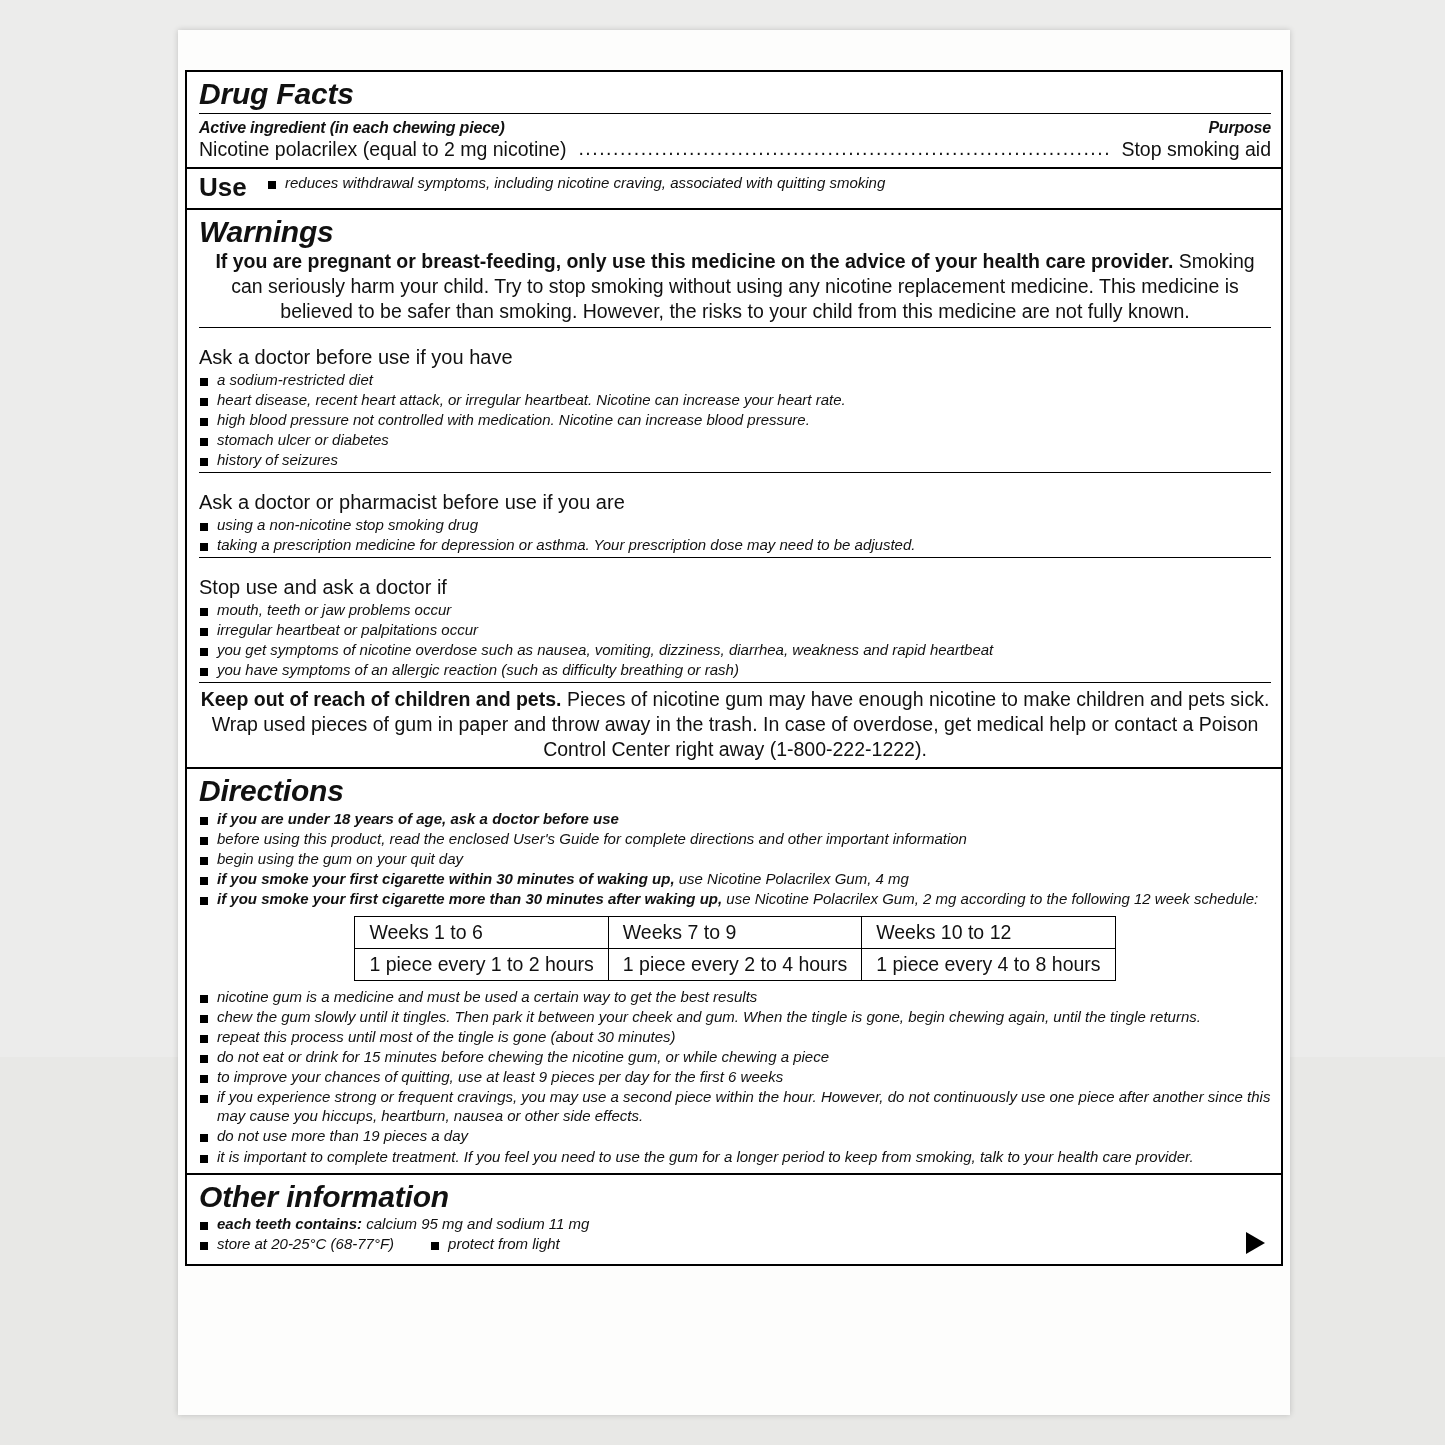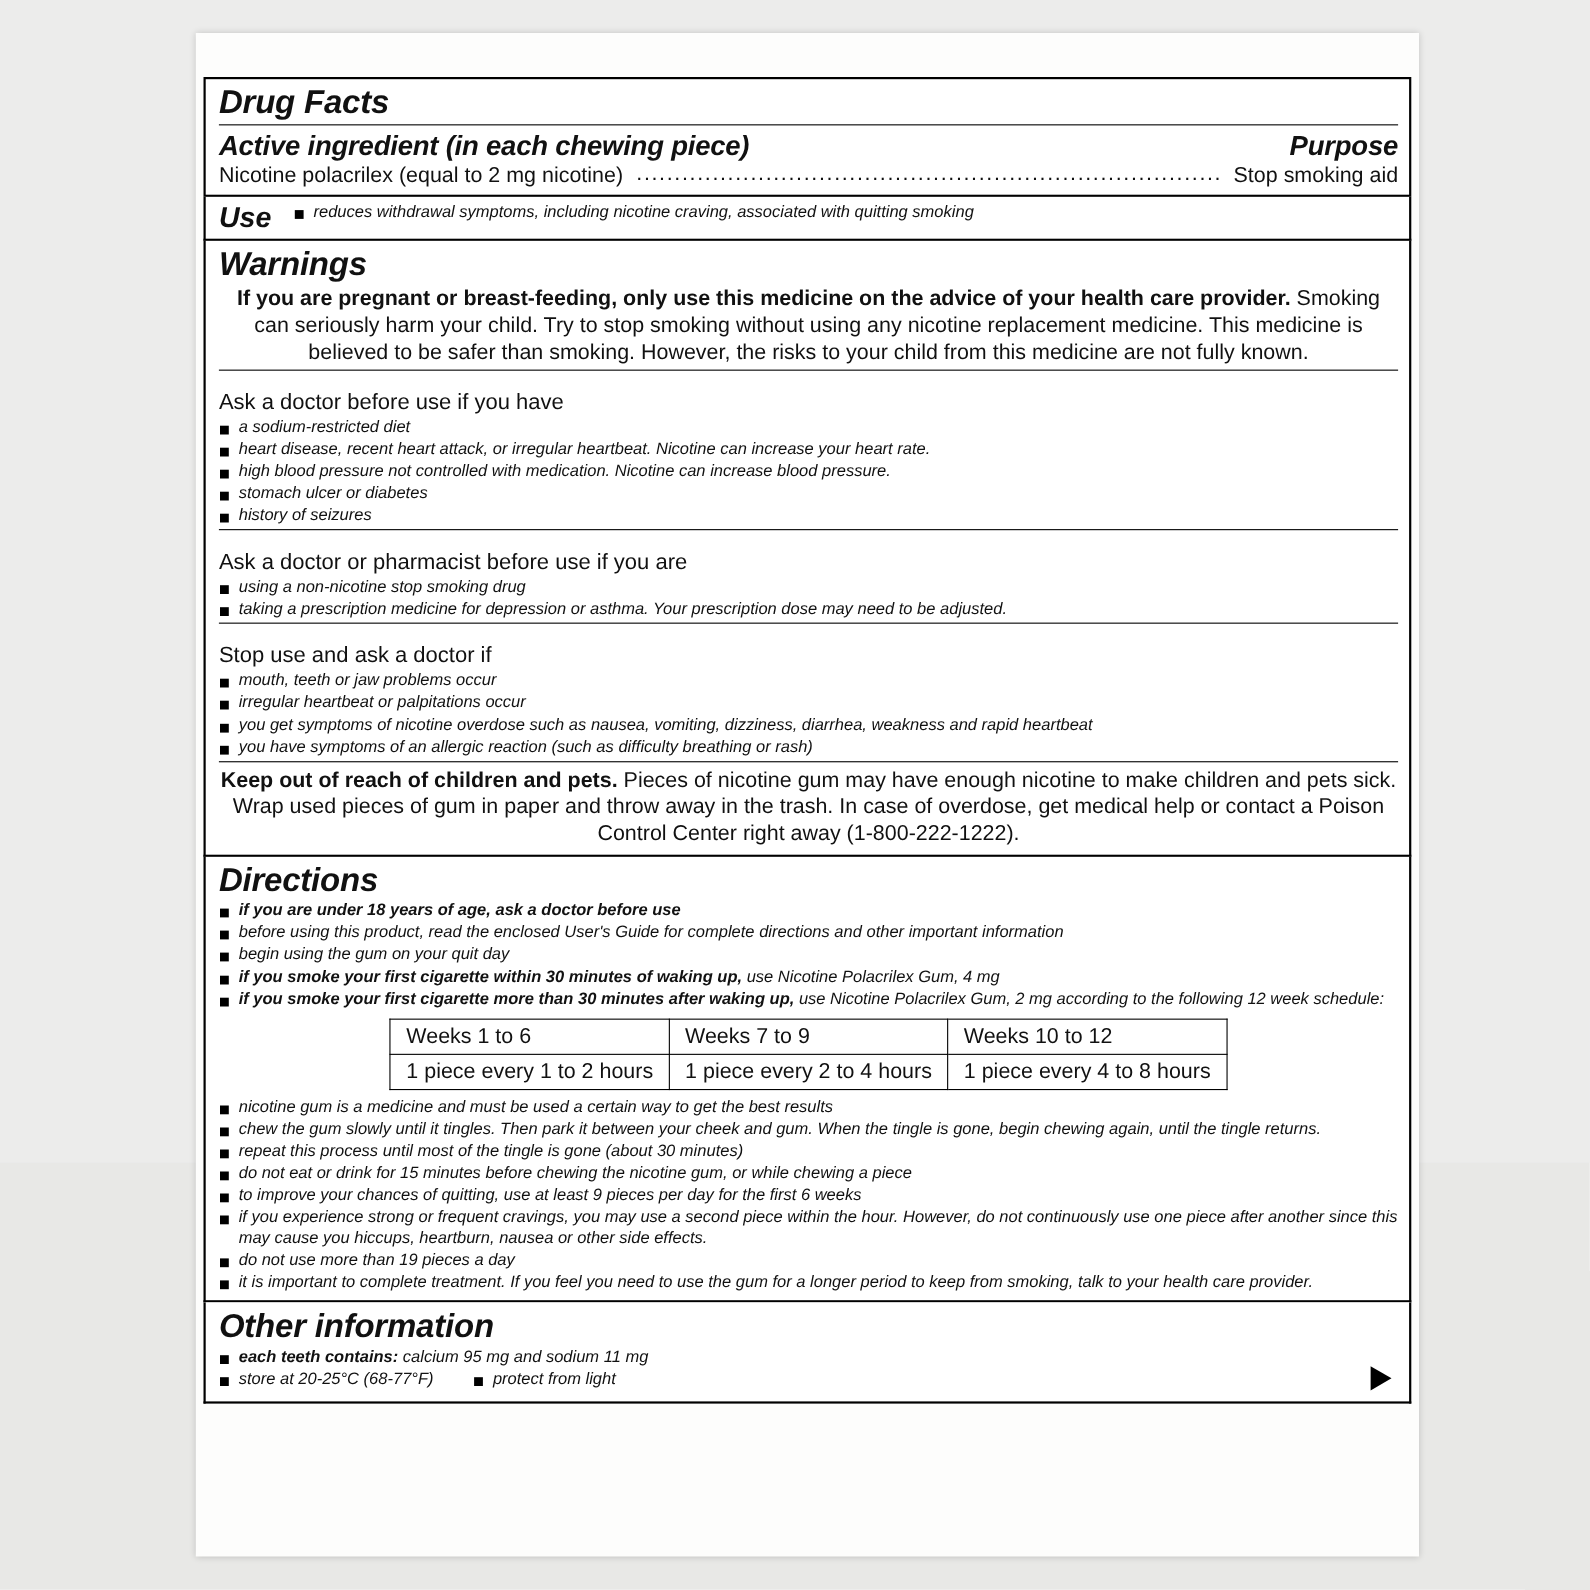--- a/index.html
+++ b/index.html
@@ -48,21 +48,21 @@
   .block + .block { border-top: none; }
   .hdr-italic {
     font-style: italic;
     font-weight: bold;
     font-size: 30px;
     letter-spacing: -0.2px;
     line-height: 1.05;
     margin: 2px 0 2px 0;
   }
   .hdr-italic.small {
-    font-size: 25px;
+    font-size: 16px;
   }
   .rule {
     border-bottom: 1.4px solid #000;
     margin: 3px 0 4px 0;
   }
   .rule.thin { border-bottom-width: 1px; }
   .row-between {
     display: flex;
     justify-content: space-between;
     align-items: baseline;
@@ -105,21 +105,20 @@
     width: 8px;
     height: 8px;
     background: #000;
   }
   .use-row {
     display: flex;
     align-items: flex-start;
     gap: 10px;
   }
   .use-row .lab {
-    font-style: italic;
     font-weight: bold;
     font-size: 26px;
     line-height: 1.1;
     min-width: 58px;
   }
   .subhead {
     font-weight: normal;
     font-size: 20px;
     margin-top: 18px;
     margin-bottom: 1px;

